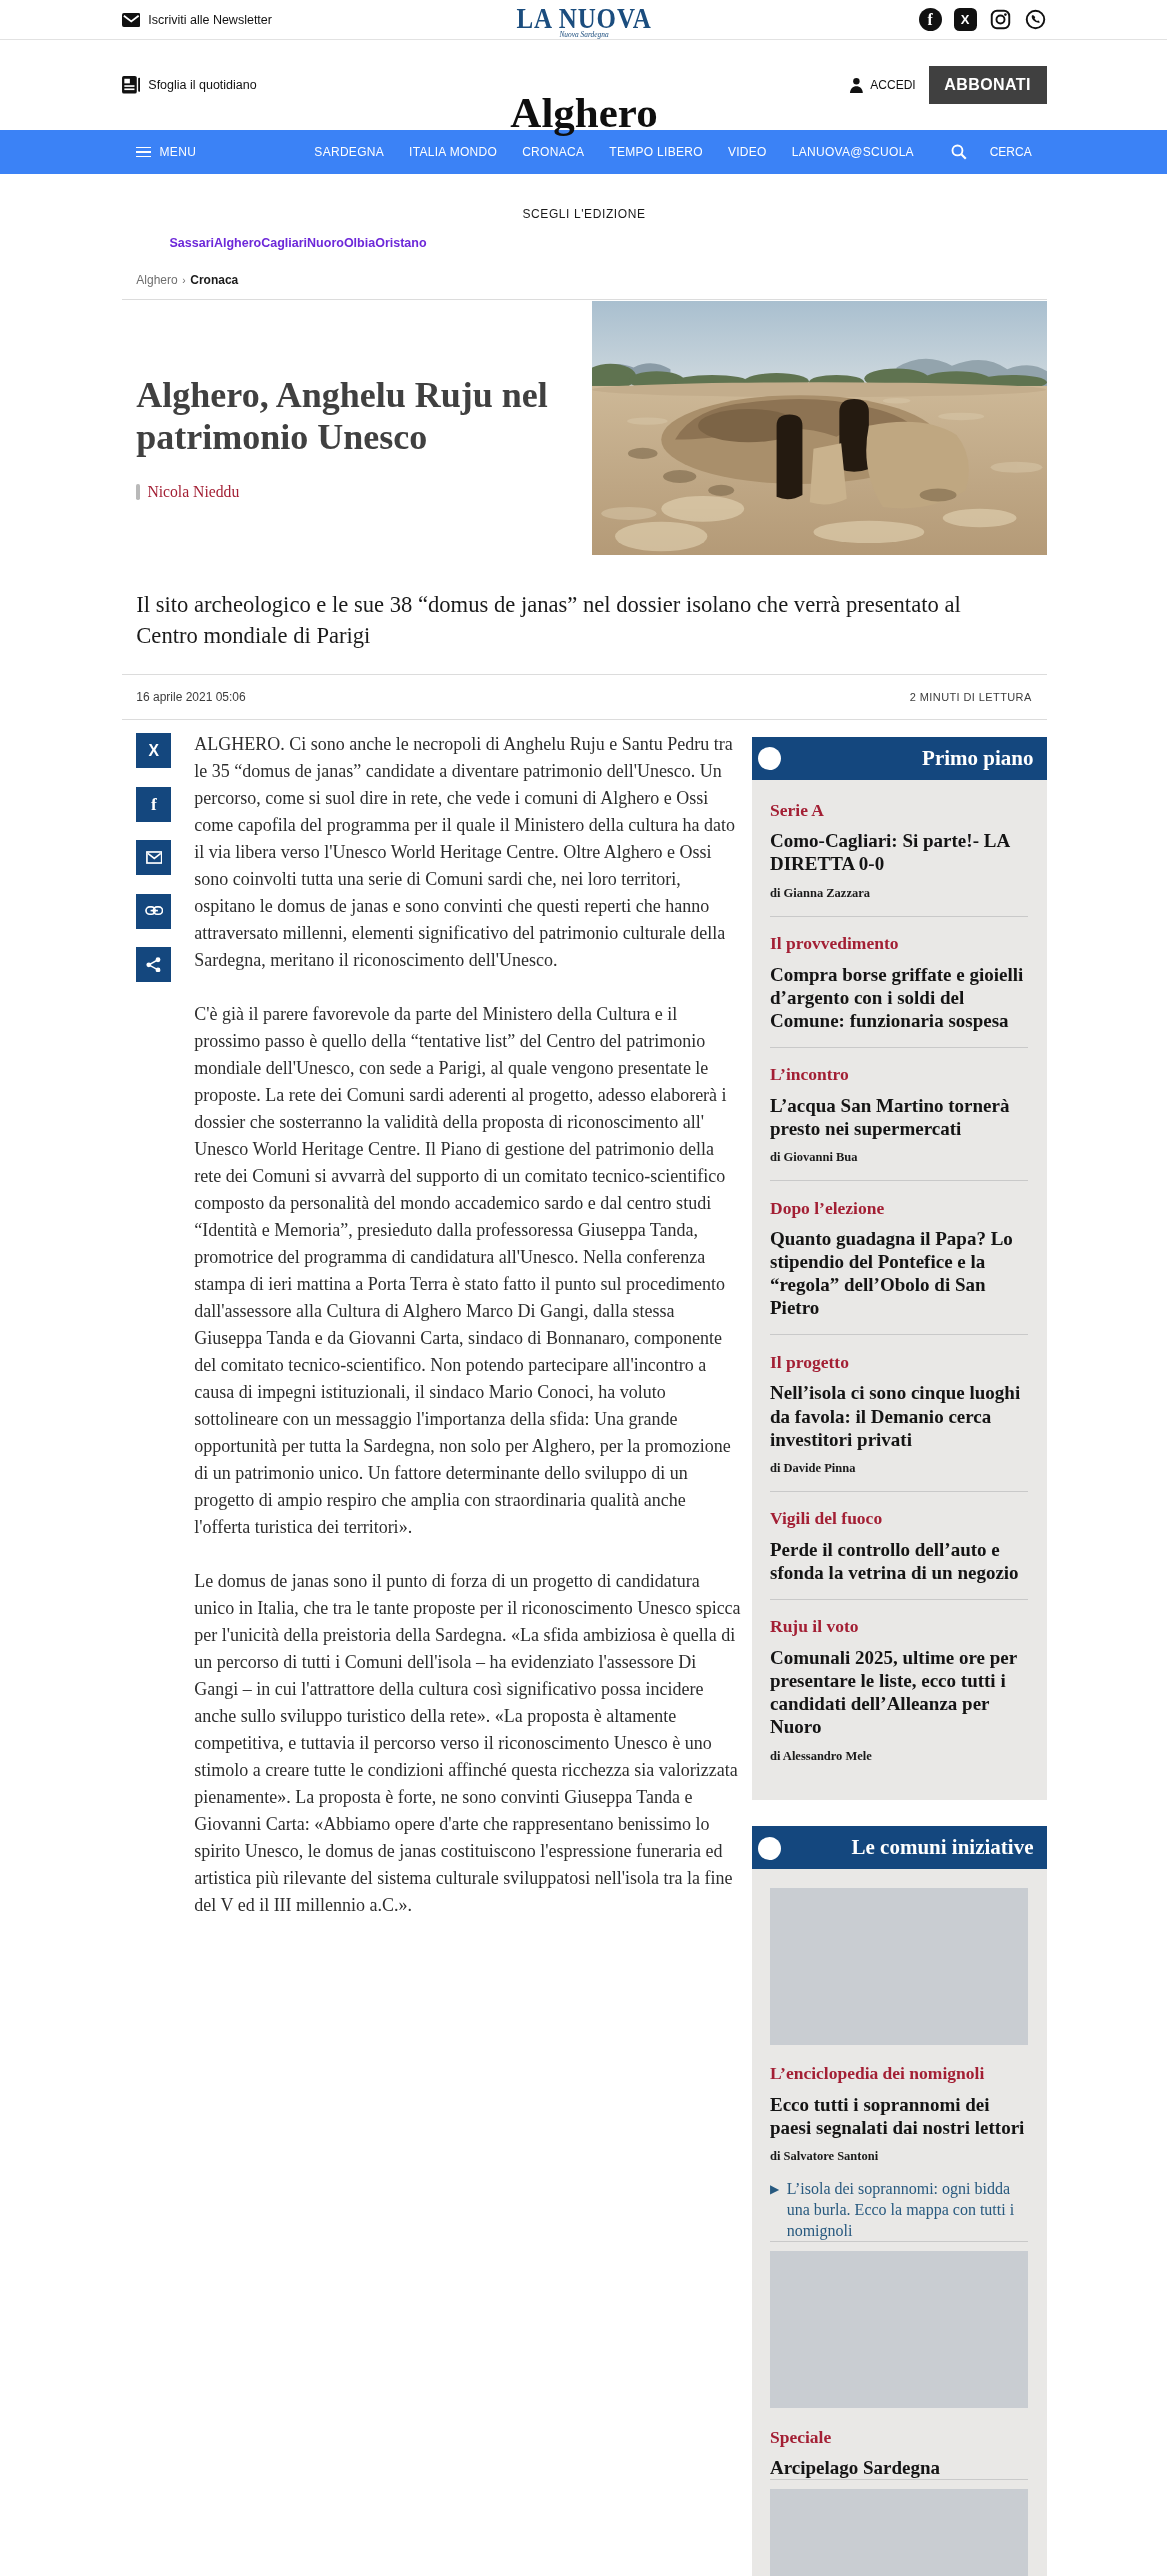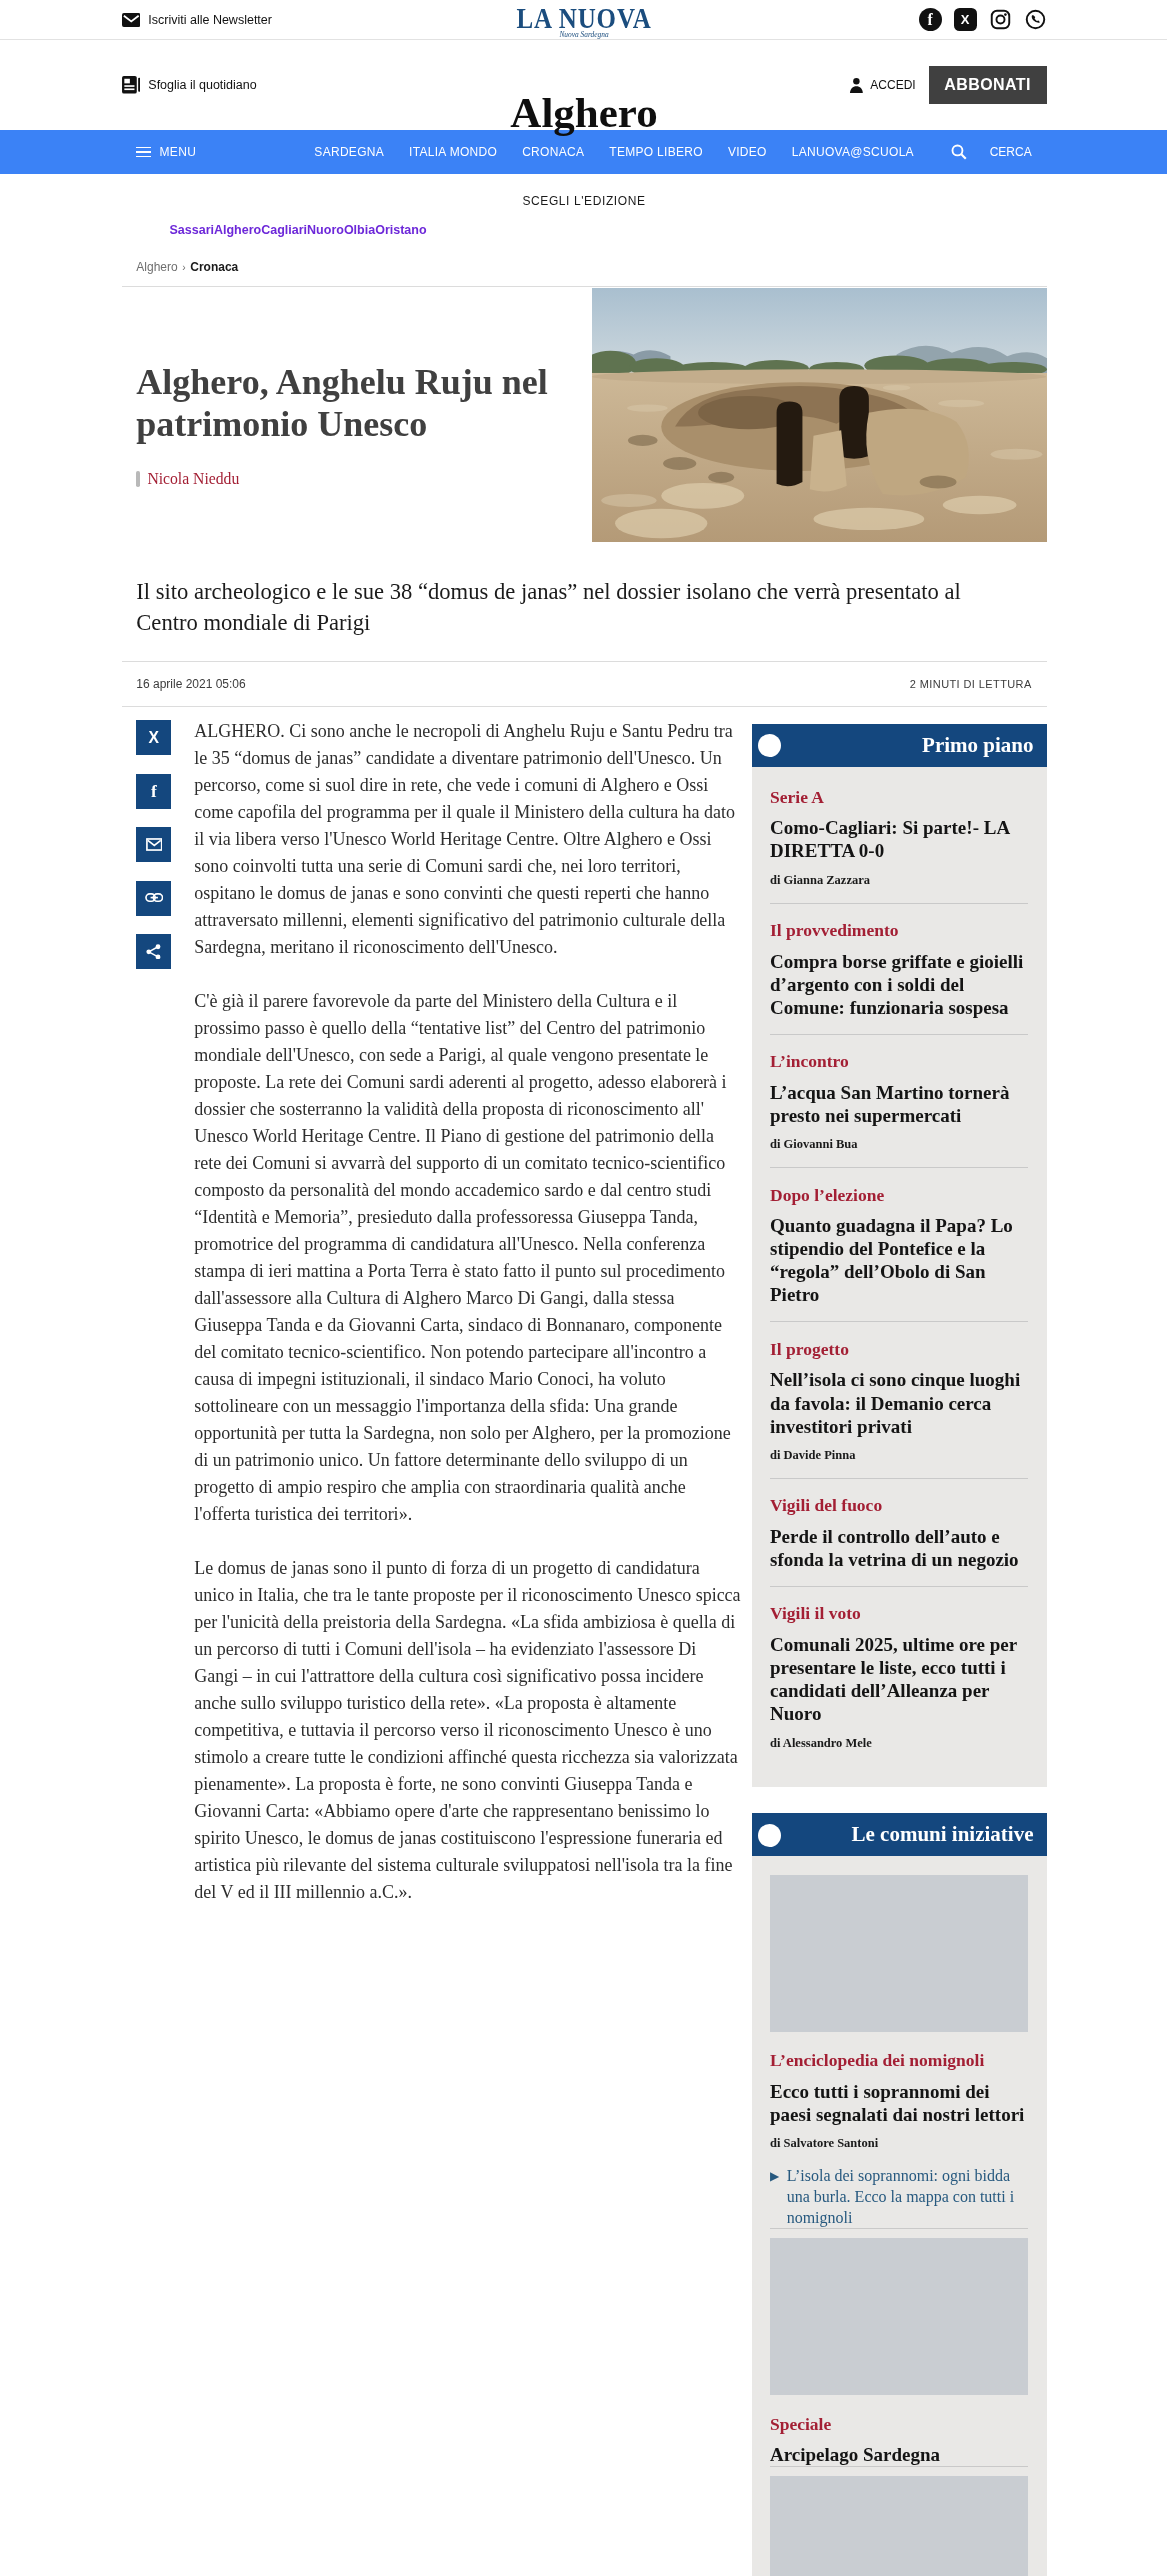--- a/index.html
+++ b/index.html
@@ -31,21 +31,21 @@
   .nav { background:#3b82f6; }
   .nav .container { height:44px; display:flex; align-items:center; color:#fff; }
   .menu-btn { display:flex; align-items:center; gap:8.3px; font-size:12px; letter-spacing:0.4px; cursor:pointer; margin-left:14.8px; }
   .burger { width:14.8px; display:flex; flex-direction:column; gap:2.8px; }
   .burger i { height:1.8px; background:#fff; display:block; }
   .nav-items { display:flex; gap:25px; margin-left:118px; font-size:12px; letter-spacing:0.3px; }
   .nav-items span { cursor:pointer; white-space:nowrap; }
   .search { margin-left:auto; margin-right:14.8px; display:flex; align-items:center; gap:23px; font-size:12px; cursor:pointer; }
 
   
-  .editions { padding-top:20px; }
+  .editions { padding-top:33px; }
   .editions-title { text-align:center; font-size:12px; letter-spacing:0.6px; color:#1a1a1a; }
   .editions-row { display:flex; justify-content:flex-start; padding:0 48px; margin-top:15px; font-size:12.5px; font-weight:bold; color:#6d28d9; }
   .editions-row span { cursor:pointer; }
 
   
   .breadcrumb { margin:23px 0 12px; padding-left:14.8px; font-size:12px; color:#6e6e6e; }
   .breadcrumb .sep { margin:0 4.6px; font-size:10.2px; }
   .breadcrumb .current { color:#1a1a1a; font-weight:bold; }
 
   
@@ -344,21 +344,21 @@
             <div class="kicker">Il progetto</div>
             <div class="pp-title">Nell’isola ci sono cinque luoghi da favola: il Demanio cerca investitori privati</div>
             <div class="pp-byline">di Davide Pinna</div>
           </div>
           <div class="pp-item">
             <div class="kicker">Vigili del fuoco</div>
             <div class="pp-title">Perde il controllo dell’auto e sfonda la vetrina di un negozio</div>
 
           </div>
           <div class="pp-item">
-            <div class="kicker">Vigili il voto</div>
+            <div class="kicker">Ruju il voto</div>
             <div class="pp-title">Comunali 2025, ultime ore per presentare le liste, ecco tutti i candidati dell’Alleanza per Nuoro</div>
             <div class="pp-byline">di Alessandro Mele</div>
           </div>
         </div>
       </div>
 
       <div class="iniz-box">
         <div class="box-head">
           <span class="box-head-title">Le comuni iniziative</span>
         </div>

